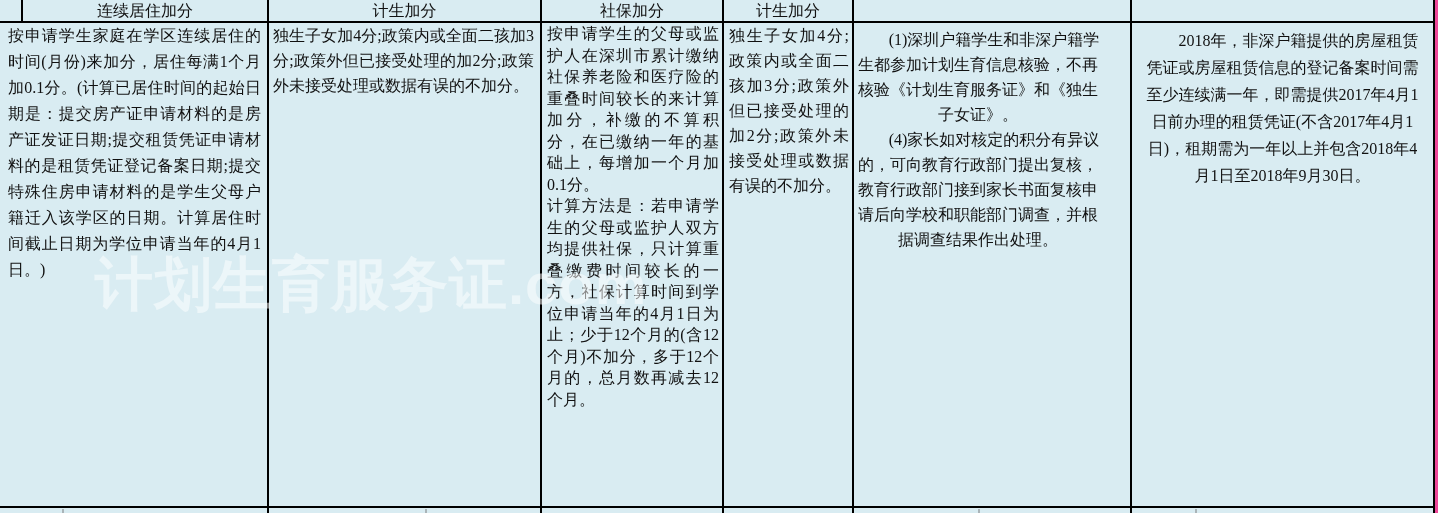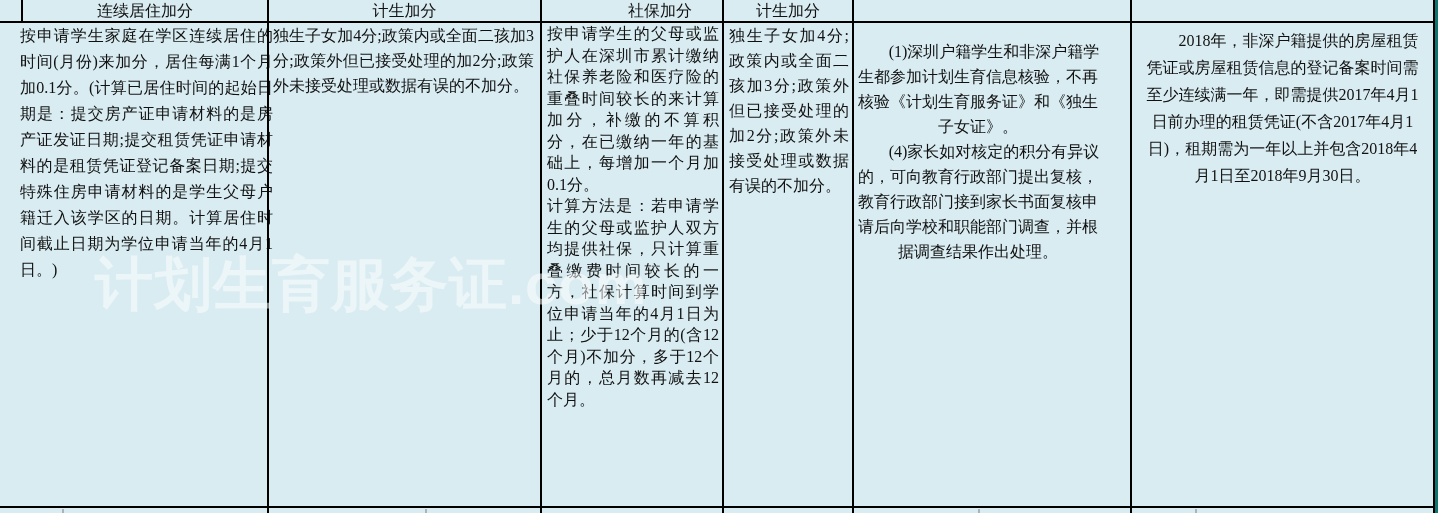--- a/index.html
+++ b/index.html
@@ -1,21 +1,21 @@
 <!DOCTYPE html>
 <html><head>
 <meta charset="utf-8">
 <style>
   * { box-sizing: border-box; margin: 0; padding: 0; }
   html,body { background:#ffffff; }
   .page {
     position: relative;
     width: 1438px;
     height: 513px;
-    background: #0f766e;
+    background: #ec4899;
     overflow: hidden;
     font-family: "Liberation Serif", "DejaVu Serif", serif;
     color: #111111;
   }
   .table-bg {
     position: absolute; left: 0; top: 0;
     width: 1435px; height: 513px;
     background: #d9ecf2;
   }
   .hline { position: absolute; left: 0; width: 1435px; height: 2px; background: #000; }
@@ -28,36 +28,36 @@
   .tick { position: absolute; top: 509px; width: 2px; height: 4px; background: #aab4b8; }
   .t1 { left: 62px; } .t2 { left: 425px; } .t3 { left: 978px; } .t4 { left: 1195px; }
 
   .hcell {
     position: absolute; top: 0; height: 21px;
     display: flex; align-items: center; justify-content: center;
     font-size: 16px; line-height: 21px; white-space: nowrap;
   }
   .h1 { left: 23px;  width: 244px; }
   .h2 { left: 269px; width: 271px; }
-  .h3 { left: 570px; width: 180px; }
+  .h3 { left: 542px; width: 180px; }
   .h4 { left: 724px; width: 128px; }
   .h5 { left: 854px; width: 276px; }
   .h6 { left: 1132px; width: 301px; }
 
   .cell {
     position: absolute; top: 23px; height: 483px;
     display: flex; flex-direction: column; justify-content: flex-start;
     font-size: 16px;
   }
   .cell p { margin: 0; }
-  .c1 { left: 12px;      width: 267px; padding: 0 6px 0 8px;  line-height: 26px;  text-align: justify; }
+  .c1 { left: 0;      width: 267px; padding: 0 6px 0 8px;  line-height: 26px;  text-align: justify; }
   .c2 { left: 269px;  width: 271px; padding: 0 6px 0 4px;  line-height: 25px;  text-align: justify; }
   .c3 { left: 542px;  width: 180px; padding: 0 3px 0 5px;  line-height: 21.5px; text-align: justify; }
   .c4 { left: 724px;  width: 128px; padding: 0 3px 0 5px;  line-height: 25px;  text-align: justify; }
-  .c5 { left: 854px;  width: 248px; padding: 16px 2px;        line-height: 25px;  text-align: center; }
+  .c5 { left: 854px;  width: 248px; padding: 4px 2px;        line-height: 25px;  text-align: center; }
   .c6 { left: 1132px; width: 301px; padding: 4px 8px;        line-height: 27px;  text-align: center; }
   .c5 p, .c6 p { text-indent: 2em; }
 
   .watermark {
     position: absolute; left: 95px; top: 246px;
     font-family: "Liberation Sans", sans-serif;
     font-size: 58px; font-weight: bold; letter-spacing: 1px;
     color: rgba(255,255,255,0.5);
     white-space: nowrap; pointer-events: none; z-index: 5;
   }

